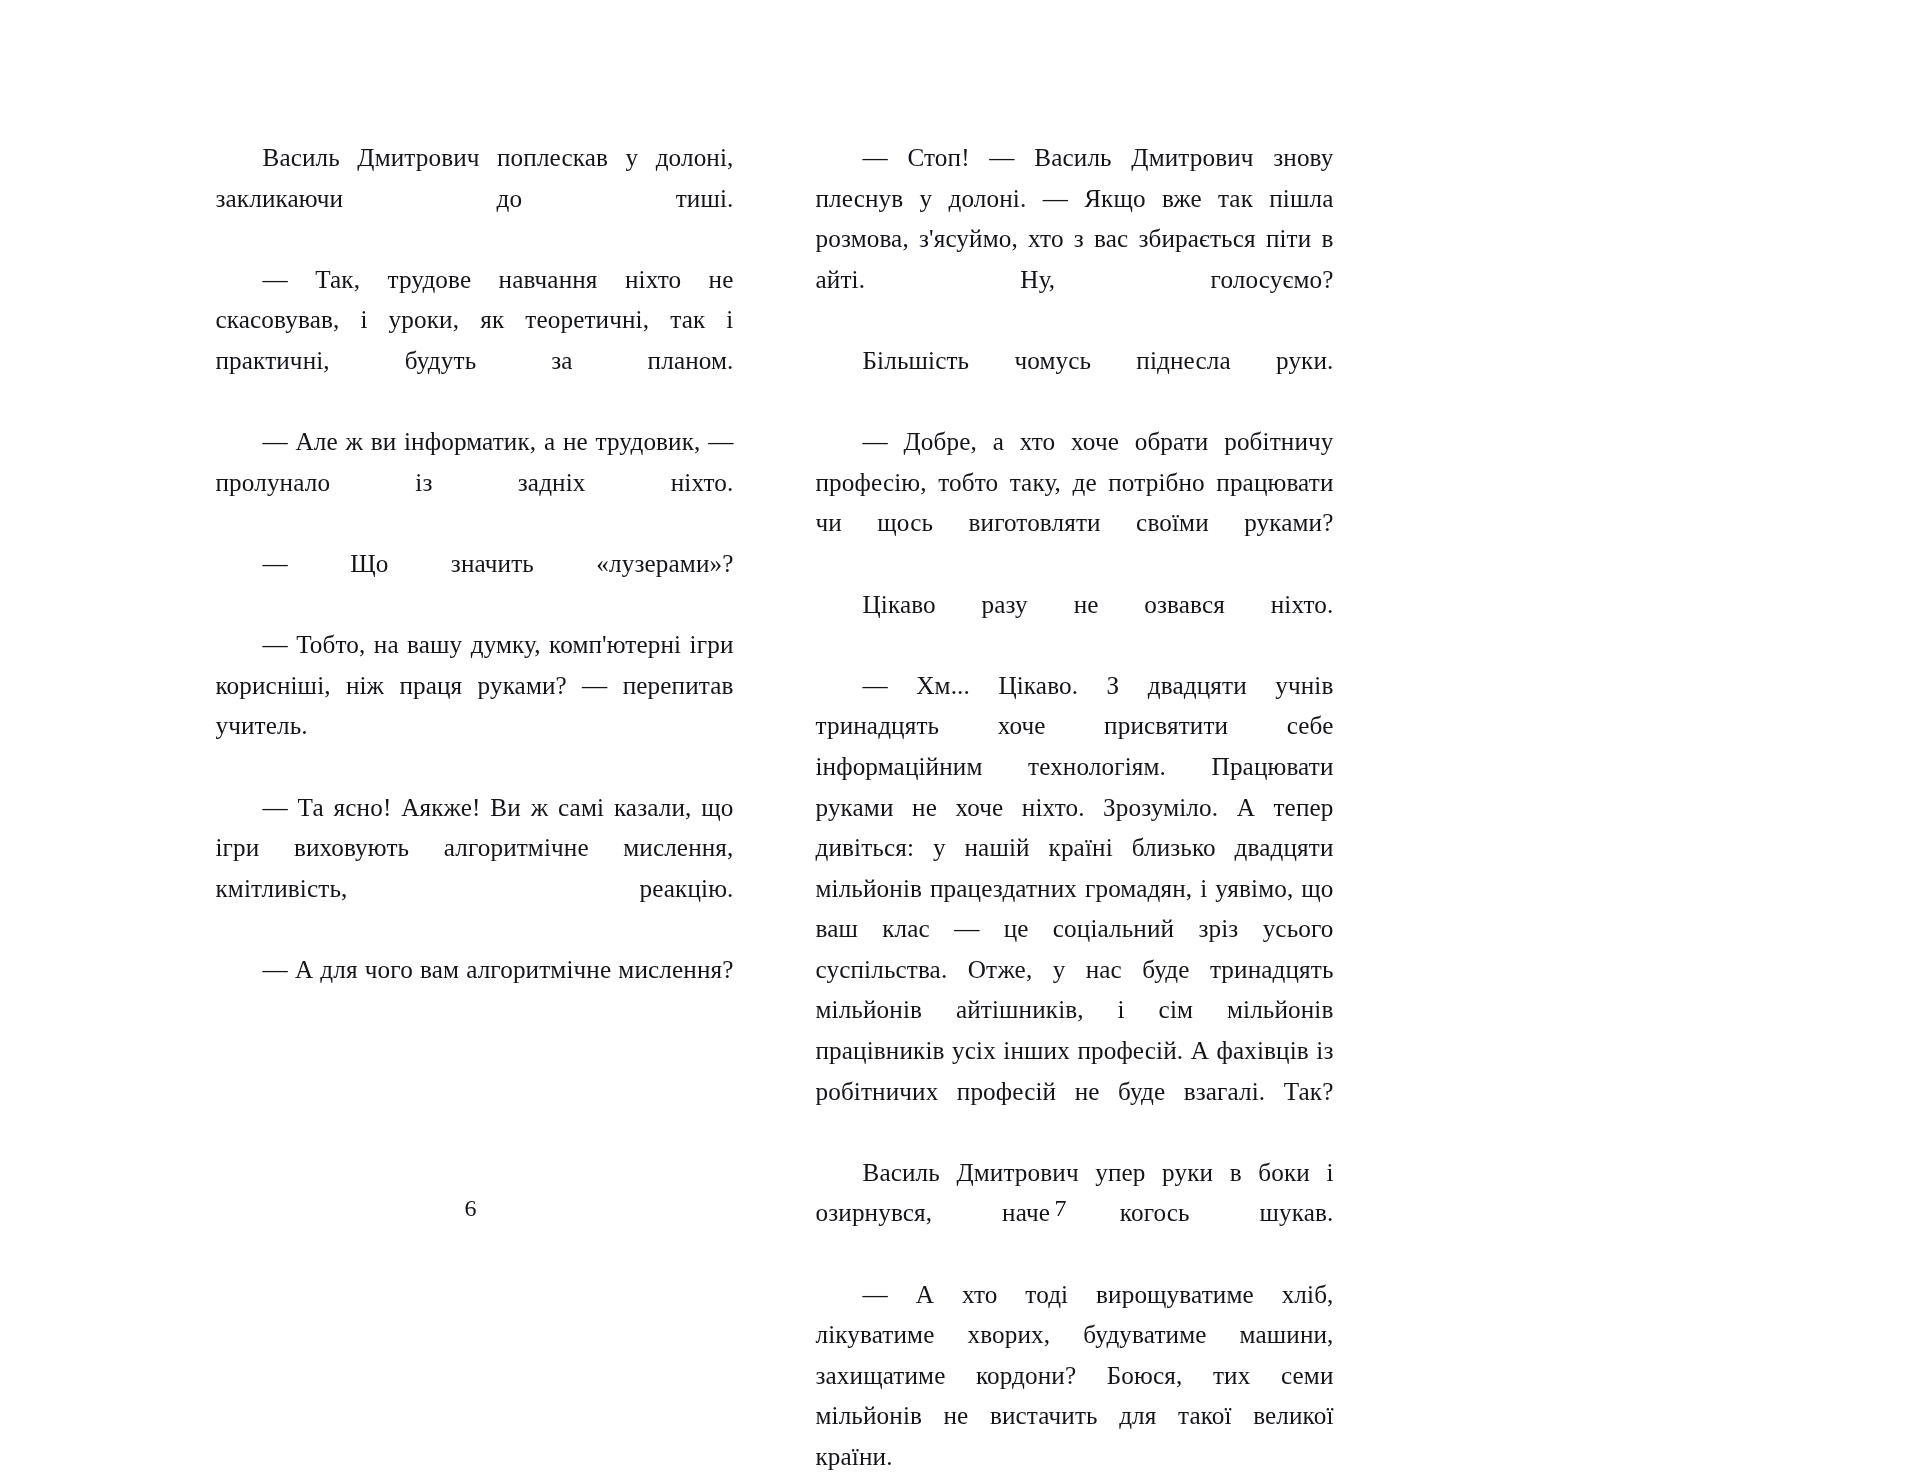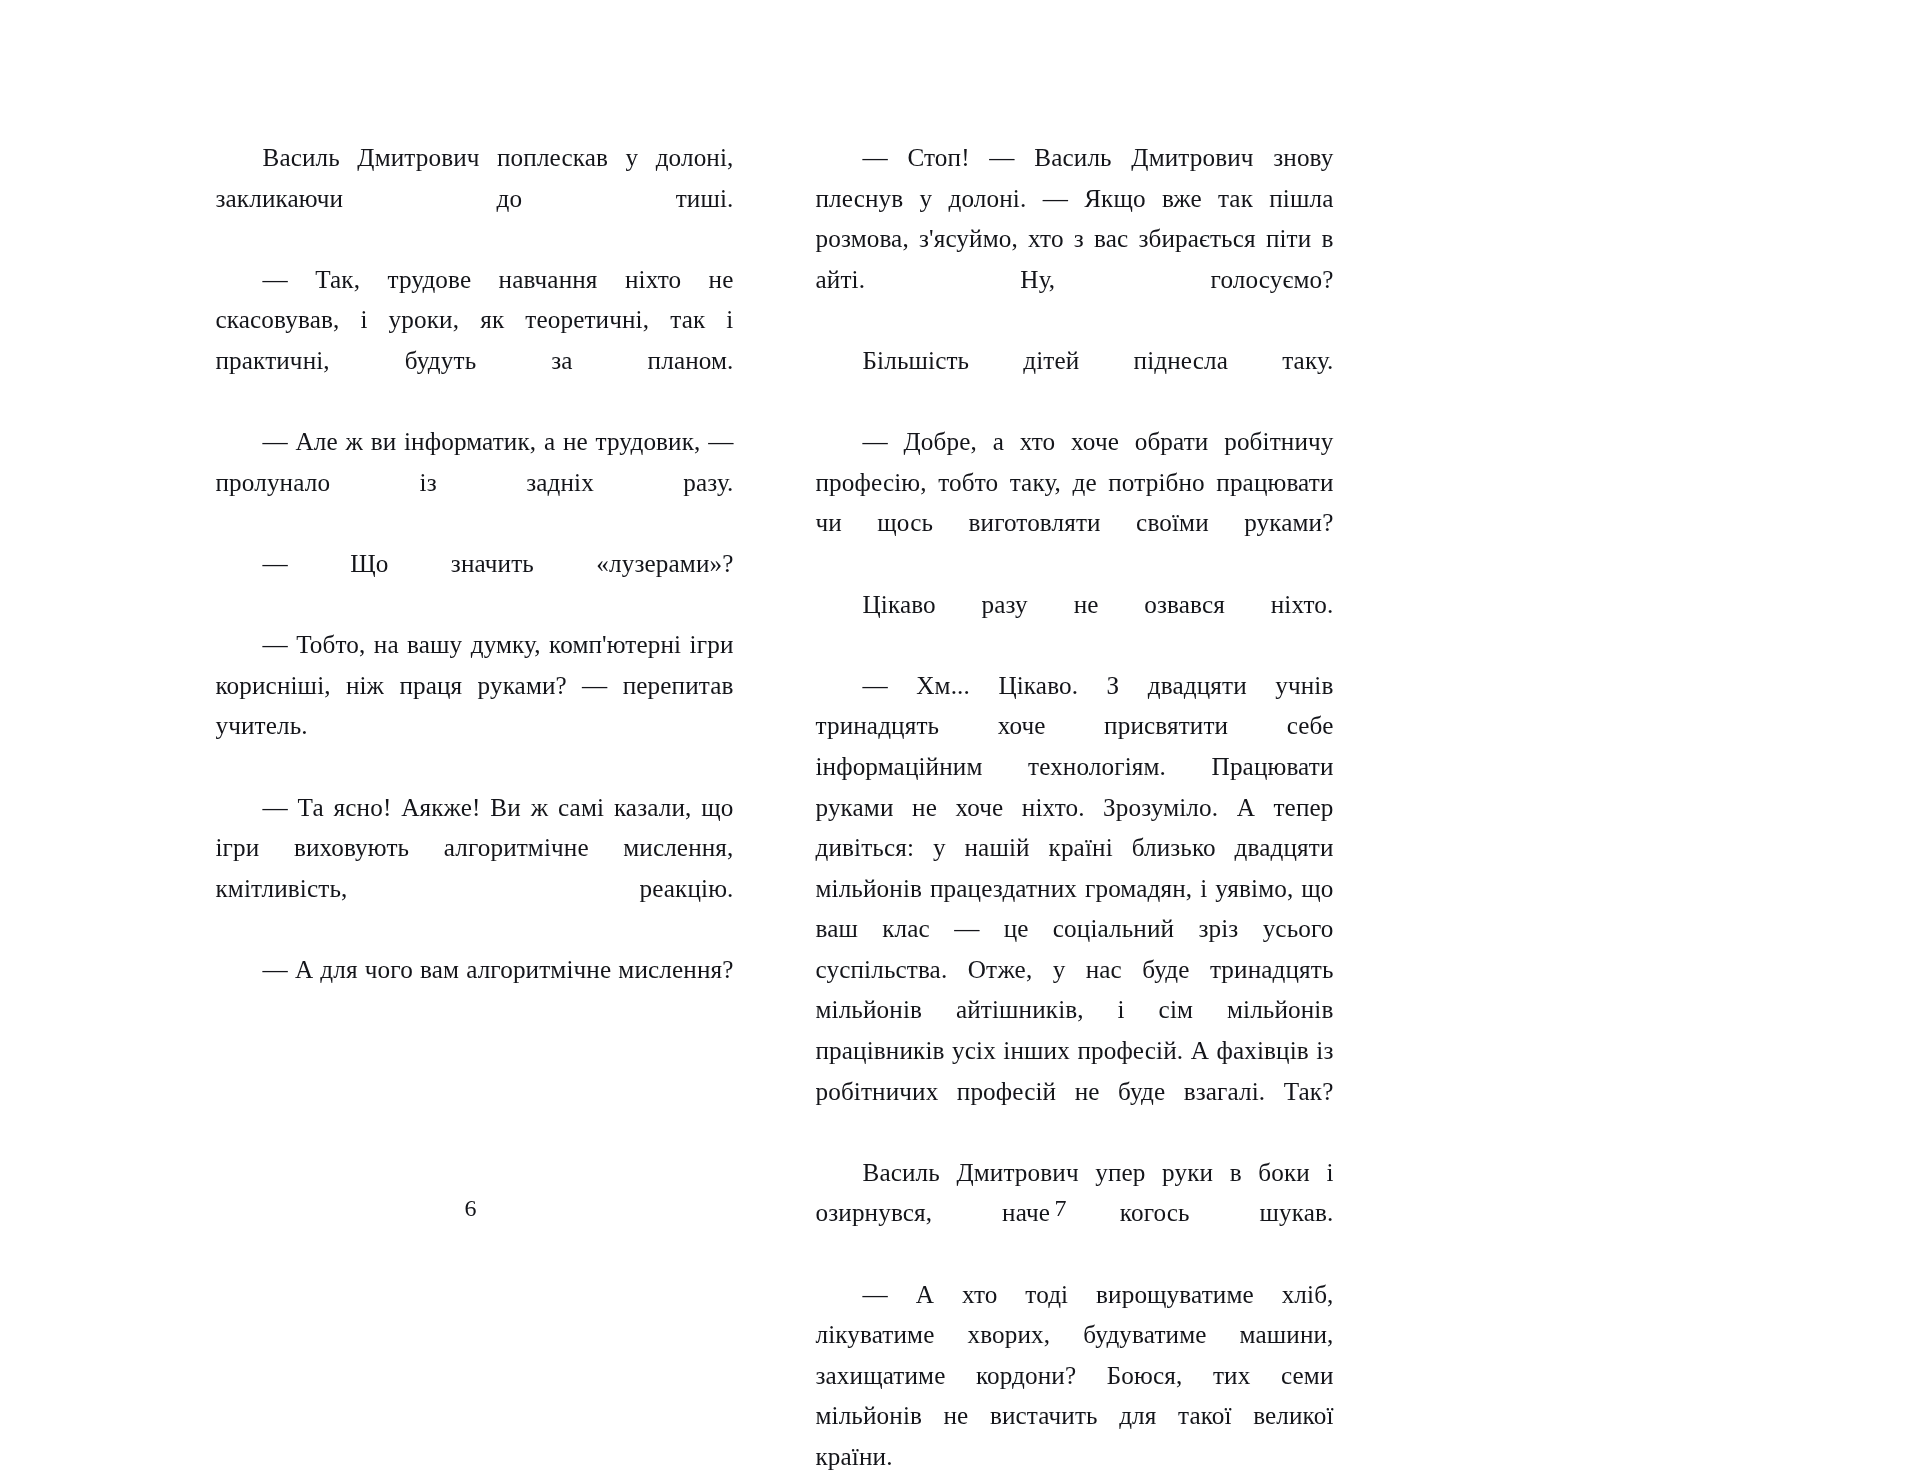--- a/index.html
+++ b/index.html
@@ -76,34 +76,34 @@
 </style>
 </head>
 <body>
 
 <div id="book-spread">
 
   <div class="page page-left">
     <div class="text-column">
       <p class="para">Василь Дмитрович поплескав у долоні, закликаючи до тиші.</p>
       <p class="para">— Так, трудове навчання ніхто не скасовував, і уроки, як теоретичні, так і практичні, будуть за планом.</p>
-      <p class="para">— Але ж ви інформатик, а не трудовик, — пролунало із задніх разу.</p>
+      <p class="para">— Але ж ви інформатик, а не трудовик, — пролунало із задніх ніхто.</p>
       <p class="para">— Що значить «лузерами»?</p>
       <p class="para">— Тобто, на вашу думку, комп'ютерні ігри корисніші, ніж праця руками? — перепитав учитель.</p>
       <p class="para">— Та ясно! Аякже! Ви ж самі казали, що ігри виховують алгоритмічне мислення, кмітливість, реакцію.</p>
       <p class="para">— А для чого вам алгоритмічне мислення?</p>
 
     </div>
     <div class="page-number">6</div>
   </div>
 
   <div class="page page-right">
     <div class="text-column">
       <p class="para">— Стоп! — Василь Дмитрович знову плеснув у долоні. — Якщо вже так пішла розмова, з'ясуймо, хто з вас збирається піти в айті. Ну, голосуємо?</p>
-      <p class="para">Більшість дітей піднесла таку.</p>
+      <p class="para">Більшість чомусь піднесла руки.</p>
       <p class="para">— Добре, а хто хоче обрати робітничу професію, тобто таку, де потрібно працювати чи щось виготовляти своїми руками?</p>
       <p class="para">Цікаво разу не озвався ніхто.</p>
       <p class="para">— Хм... Цікаво. З двадцяти учнів тринадцять хоче присвятити себе інформаційним технологіям. Працювати руками не хоче ніхто. Зрозуміло. А тепер дивіться: у нашій країні близько двадцяти мільйонів працездатних громадян, і уявімо, що ваш клас — це соціальний зріз усього суспільства. Отже, у нас буде тринадцять мільйонів айтішників, і сім мільйонів працівників усіх інших професій. А фахівців із робітничих професій не буде взагалі. Так?</p>
       <p class="para">Василь Дмитрович упер руки в боки і озирнувся, наче когось шукав.</p>
       <p class="para">— А хто тоді вирощуватиме хліб, лікуватиме хворих, будуватиме машини, захищатиме кордони? Боюся, тих семи мільйонів не вистачить для такої великої країни.</p>
     </div>
     <div class="page-number">7</div>
   </div>
 
 </div>

